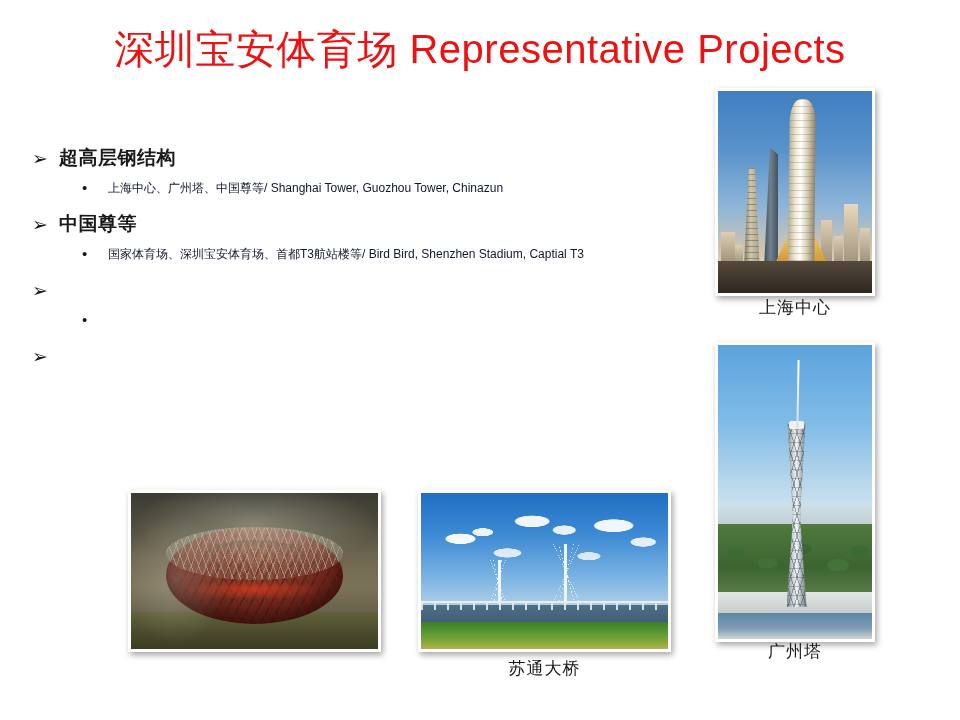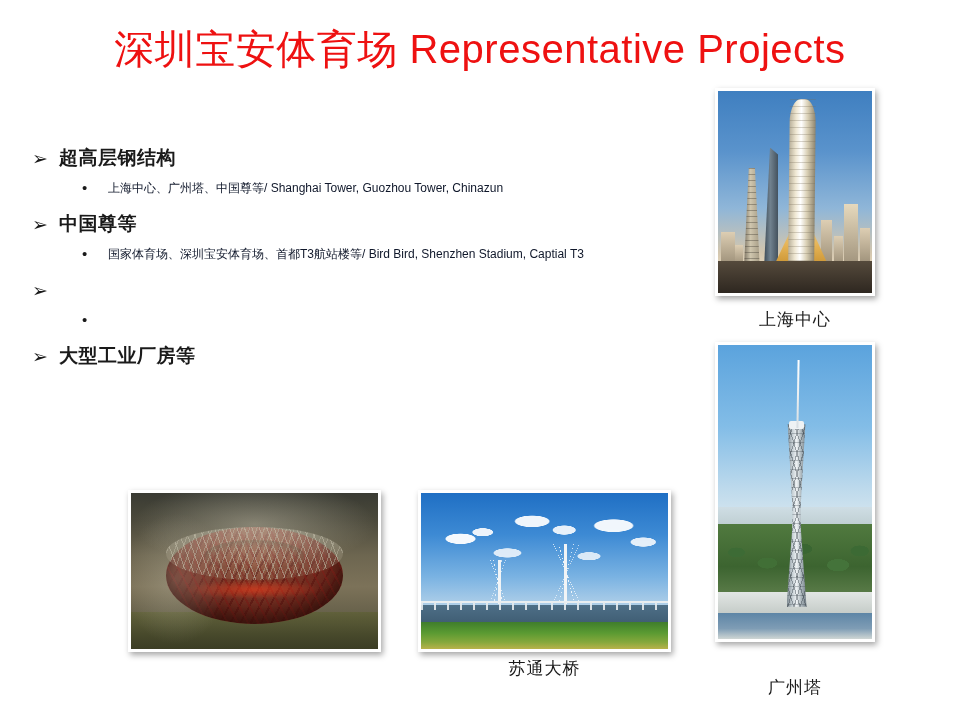--- a/index.html
+++ b/index.html
@@ -176,21 +176,21 @@
   .sh-far {
     position: absolute; bottom: 14%;
     background: linear-gradient(to bottom, #ddceb3, #9c8f78);
   }
   .sh-far.a { left: 2%;  width: 9%;  height: 16%; }
   .sh-far.b { left: 11%; width: 5%;  height: 10%; }
   .sh-far.c { left: 67%; width: 7%;  height: 22%; }
   .sh-far.d { left: 75%; width: 6%;  height: 14%; }
   .sh-far.e { left: 82%; width: 9%;  height: 30%; background: linear-gradient(to bottom,#e6d9bd,#a0937c); }
   .sh-far.f { left: 92%; width: 7%;  height: 18%; }
-  #caption-shanghai { left: 715px; top: 308px; width: 160px; }
+  #caption-shanghai { left: 715px; top: 296px; width: 160px; }
 
   
   #photo-canton { left: 715px; top: 342px; width: 160px; height: 300px; }
   .ct-sky {
     position: absolute; left: 0; right: 0; top: 0; height: 62%;
     background: linear-gradient(to bottom, #5ba3dd 0%, #83bde7 45%, #bcd9ec 78%, #dce9ef 100%);
   }
   .ct-city {
     position: absolute; left: 0; right: 0; top: 55%; height: 10%;
     background: linear-gradient(to bottom, #cfdde3, #aebfc0);
@@ -233,21 +233,21 @@
     width: 2px; height: 23%;
     background: linear-gradient(to bottom, #ffffff, #d7dee2);
     transform: rotate(1deg);
   }
   .ct-top {
     position: absolute; left: 46%; top: 26%;
     width: 10%; height: 2.5%;
     background: #eef2f4;
     border-radius: 2px;
   }
-  #caption-canton { left: 715px; top: 676px; width: 160px; text-align: center; }
+  #caption-canton { left: 715px; top: 640px; width: 160px; text-align: center; }
 
   
   #photo-birdnest { left: 128px; top: 490px; width: 253px; height: 162px; }
   .bn-bg {
     position: absolute; inset: 0;
     background: linear-gradient(to bottom, #3a3b33 0%, #4c4a3c 18%, #6d6650 40%, #7c7259 60%, #5e5a44 85%, #3c3a2d 100%);
   }
   .bn-haze {
     position: absolute; inset: 0;
     background:
@@ -387,21 +387,20 @@
 
     <div class="lvl1">
       <span class="lvl1-marker">➢</span>
     </div>
     <div class="lvl2">
       <span class="lvl2-marker">•</span>
     </div>
 
     <div class="lvl1">
       <span class="lvl1-marker">➢</span>
-      <span class="lvl1-text">大型工业厂房等</span>
     </div>
 
   </div>
 
   <div class="photo" id="photo-shanghai">
     <div class="canvas">
       <div class="sh-sky"></div>
       <div class="sh-far a"></div>
       <div class="sh-far b"></div>
       <div class="sh-far c"></div>

